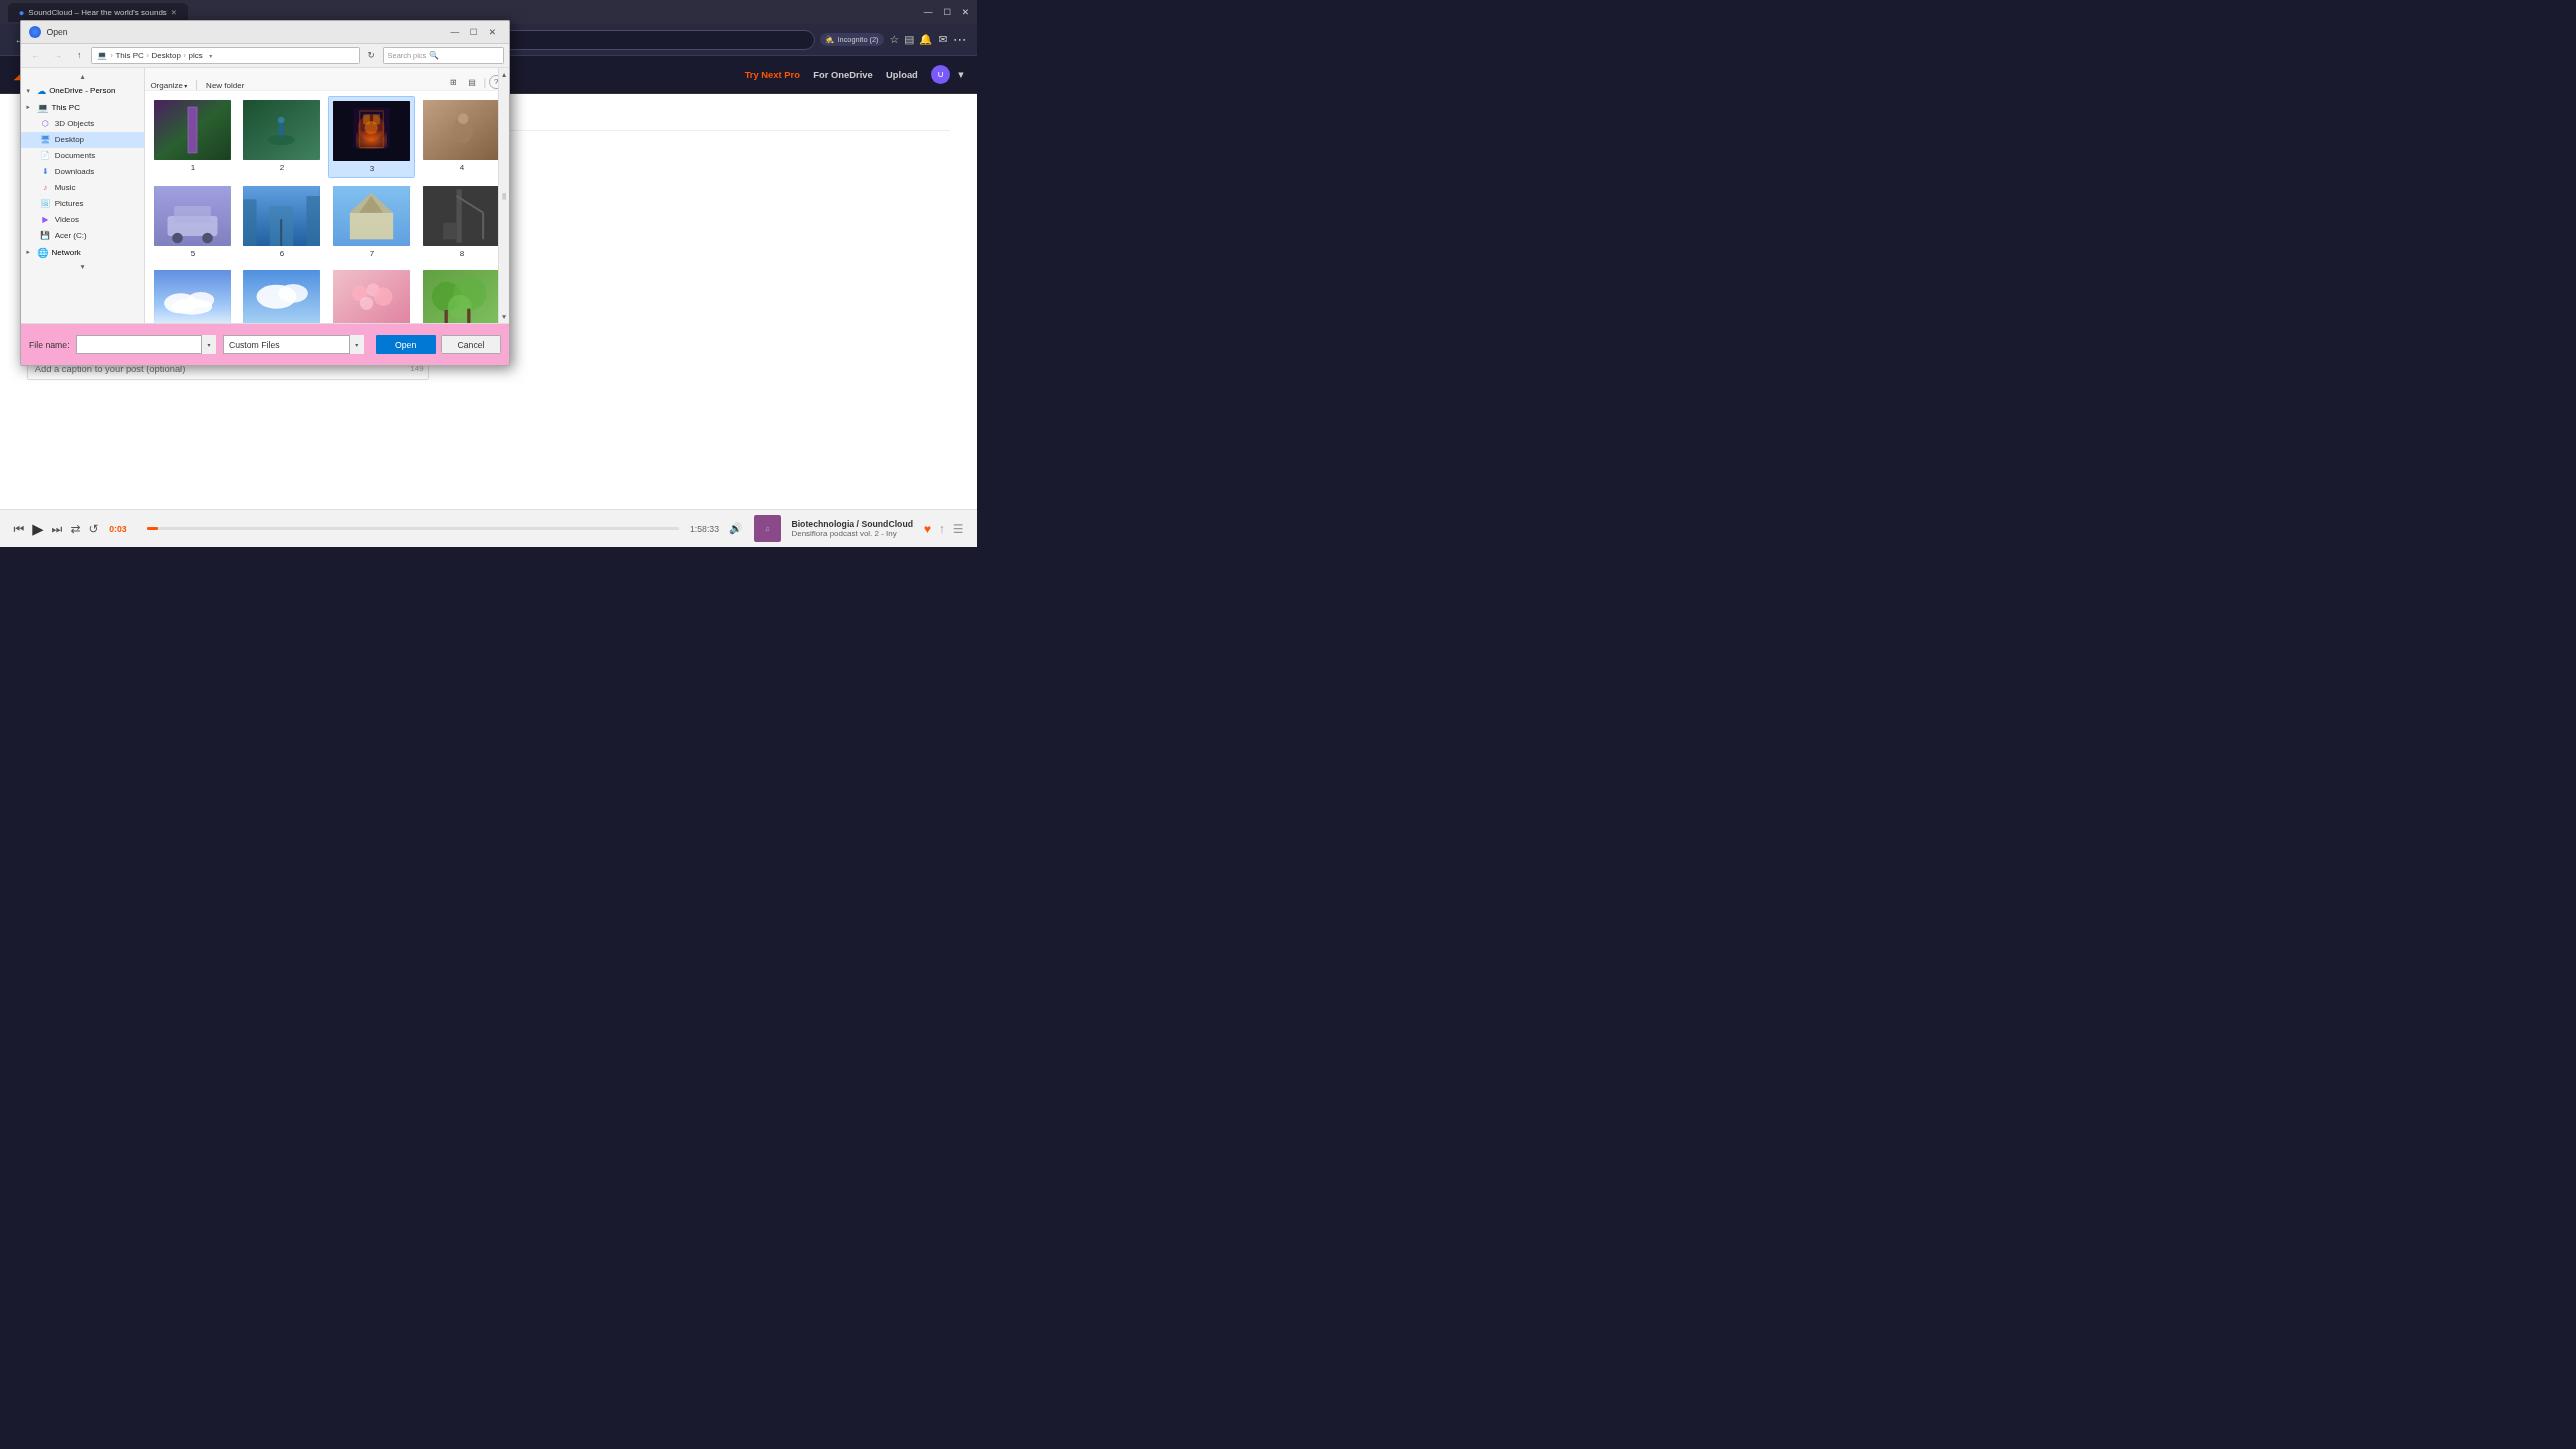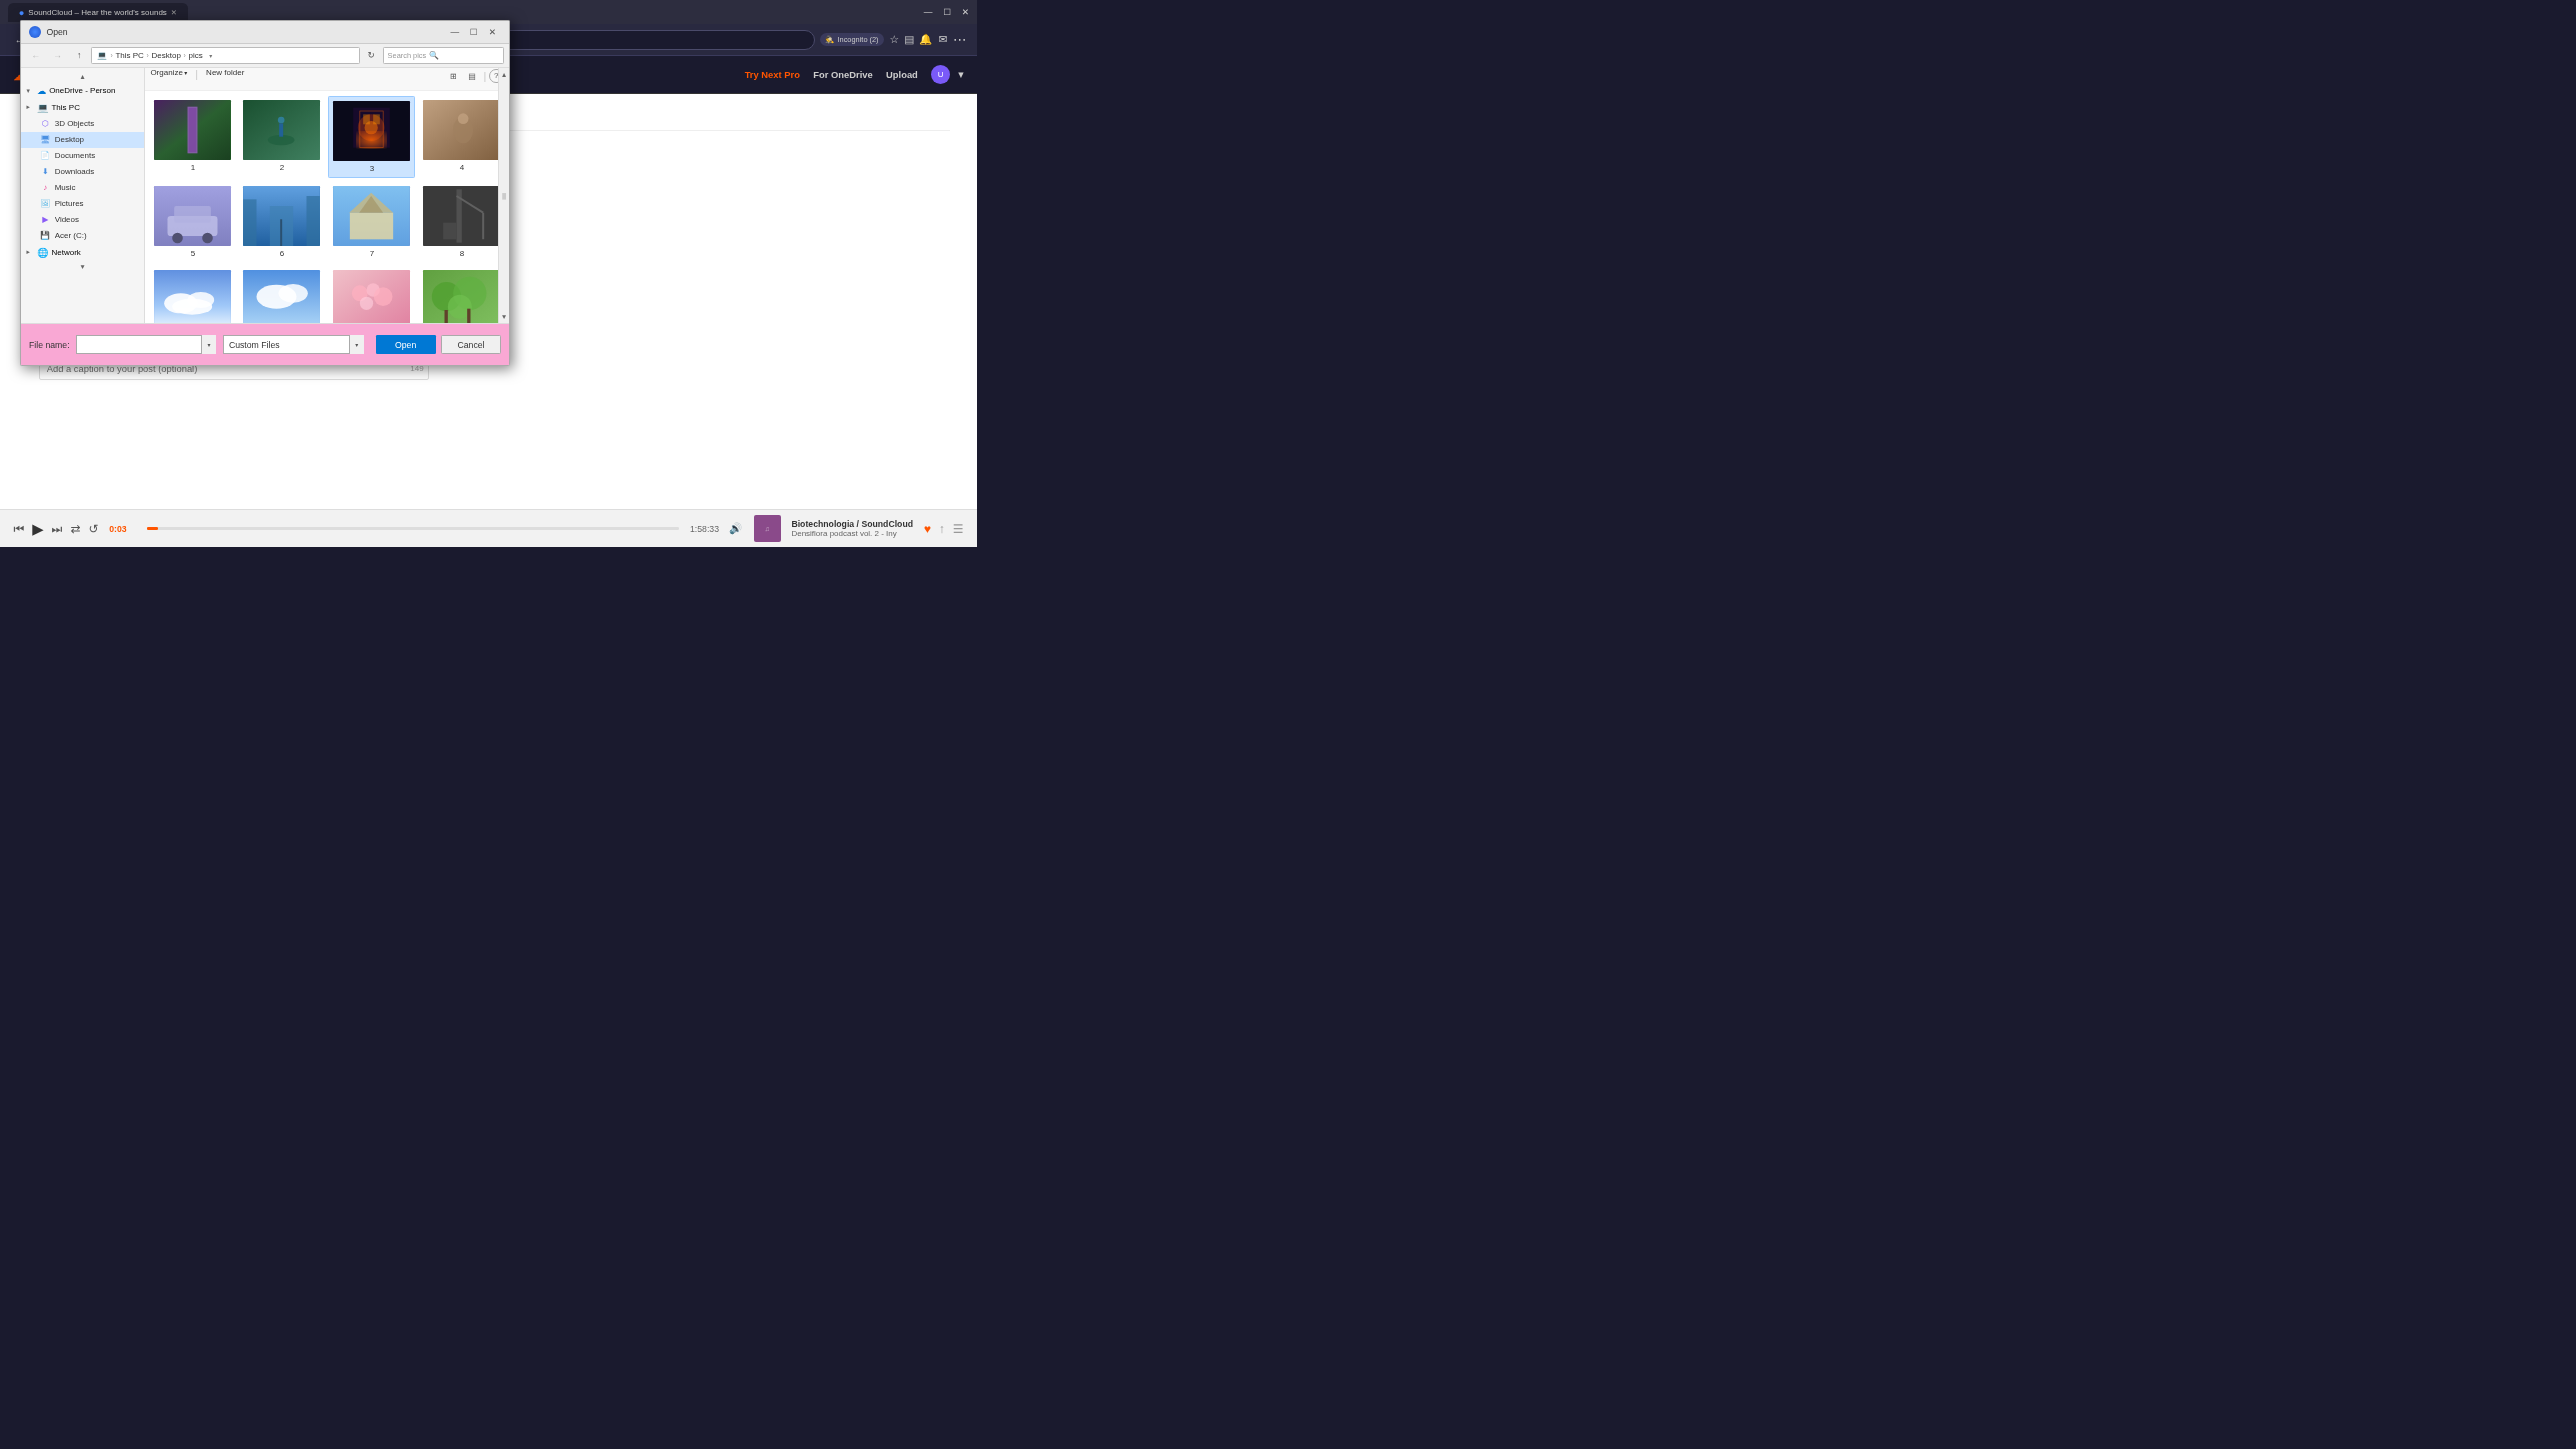--- a/index.html
+++ b/index.html
@@ -600,21 +600,21 @@
       position: relative;
       display: flex;
       flex-direction: column;
     }
 
     .dialog-toolbar-mini {
       height: 23px;
       background: #f8f8f8;
       border-bottom: 0.7px solid #eee;
       display: flex;
-      align-items: flex-start;
+      align-items: flex-end;
       padding: 0 5.4px;
       gap: 5.4px;
     }
 
     .organize-btn {
       font-size: 8px;
       color: #333;
       cursor: pointer;
       display: flex;
       align-items: center;
@@ -955,21 +955,21 @@
         <div class="form-field">
           <div class="form-label">Description</div>
           <textarea class="description-area" placeholder="Describe your track" style=""></textarea>
         </div>
 
         <div class="form-field">
           <div class="caption-label">
             <span>Caption</span>
             <span style="width:10.7px;height:10.7px;border-radius:50%;border:0.7px solid #aaa;display:inline-flex;align-items:center;justify-content:center;font-size:6.7px;color:#888;">?</span>
           </div>
-          <div style="position:relative;margin-left:12px;">
+          <div style="position:relative;">
             <input class="form-input caption-input" type="text" placeholder="Add a caption to your post (optional)" style="">
             <span style="position:absolute;right:5.4px;top:50%;transform:translateY(-50%);font-size:8px;color:#aaa;">149</span>
           </div>
         </div>
       </div>
     </div>
   </div>
 
   <div class="player-bar">
     <div class="player-controls">

